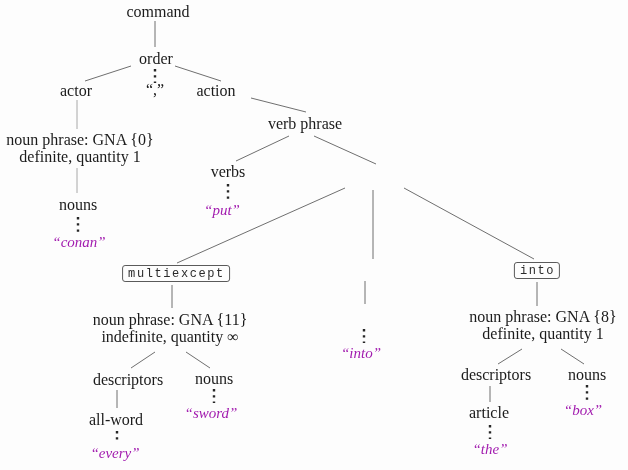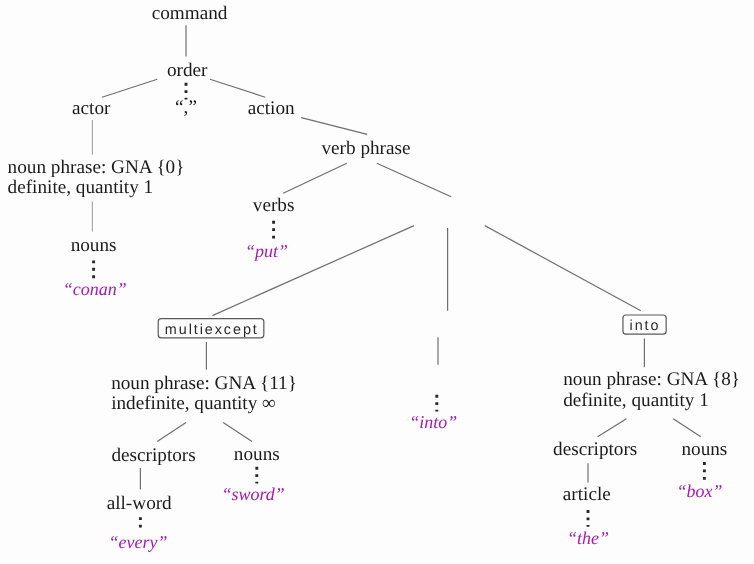--- a/index.html
+++ b/index.html
@@ -24,24 +24,24 @@
     stroke-dasharray: 2.4 3.8; stroke-linecap: butt;
   }
   .node {
     position: absolute;
     transform: translateX(-50%);
     white-space: nowrap;
     font-size: 16px;
     color: #1b1b1b;
     line-height: 17px;
   }
-  .np { text-align: left; }
+  .np { text-align: center; }
   .leaf { font-style: italic; font-size: 15px; color: #a21caf; }
   .token {
-    font-family: Liberation Sans, sans-serif;
+    font-family: Liberation Mono, monospace;
     font-style: normal;
     font-size: 12px;
     letter-spacing: 1.6px;
     color: #2a2a2a;
     border: 1px solid #5a5a5a;
     border-radius: 3px;
     padding: 1px 4px 0 5px;
     background: #fdfdfd;
     line-height: 14px;
   }
@@ -81,21 +81,21 @@
     <line class="edge dotted" x1="117" y1="431" x2="117" y2="443"></line>
     <line class="edge dotted" x1="364" y1="329" x2="364" y2="343"></line>
     <line class="edge dotted" x1="490" y1="425" x2="490" y2="439"></line>
     <line class="edge dotted" x1="587" y1="385" x2="587" y2="400"></line>
   </svg>
 
   <div class="node" style="left:158px; top:3px">command</div>
   <div class="node" style="left:156px; top:50px">order</div>
   <div class="node" style="left:155px; top:81px">“,”</div>
   <div class="node" style="left:76px;  top:82px">actor</div>
-  <div class="node" style="left:226px; top:82px">action</div>
+  <div class="node" style="left:216px; top:82px">action</div>
 
   <div class="node np" style="left:80px; top:131px">
     <div>noun phrase: GNA {0}</div>
     <div>definite, quantity 1</div>
   </div>
 
   <div class="node" style="left:78px; top:196px">nouns</div>
   <div class="node leaf" style="left:79px; top:234px">“conan”</div>
 
   <div class="node" style="left:305px; top:115px">verb phrase</div>

